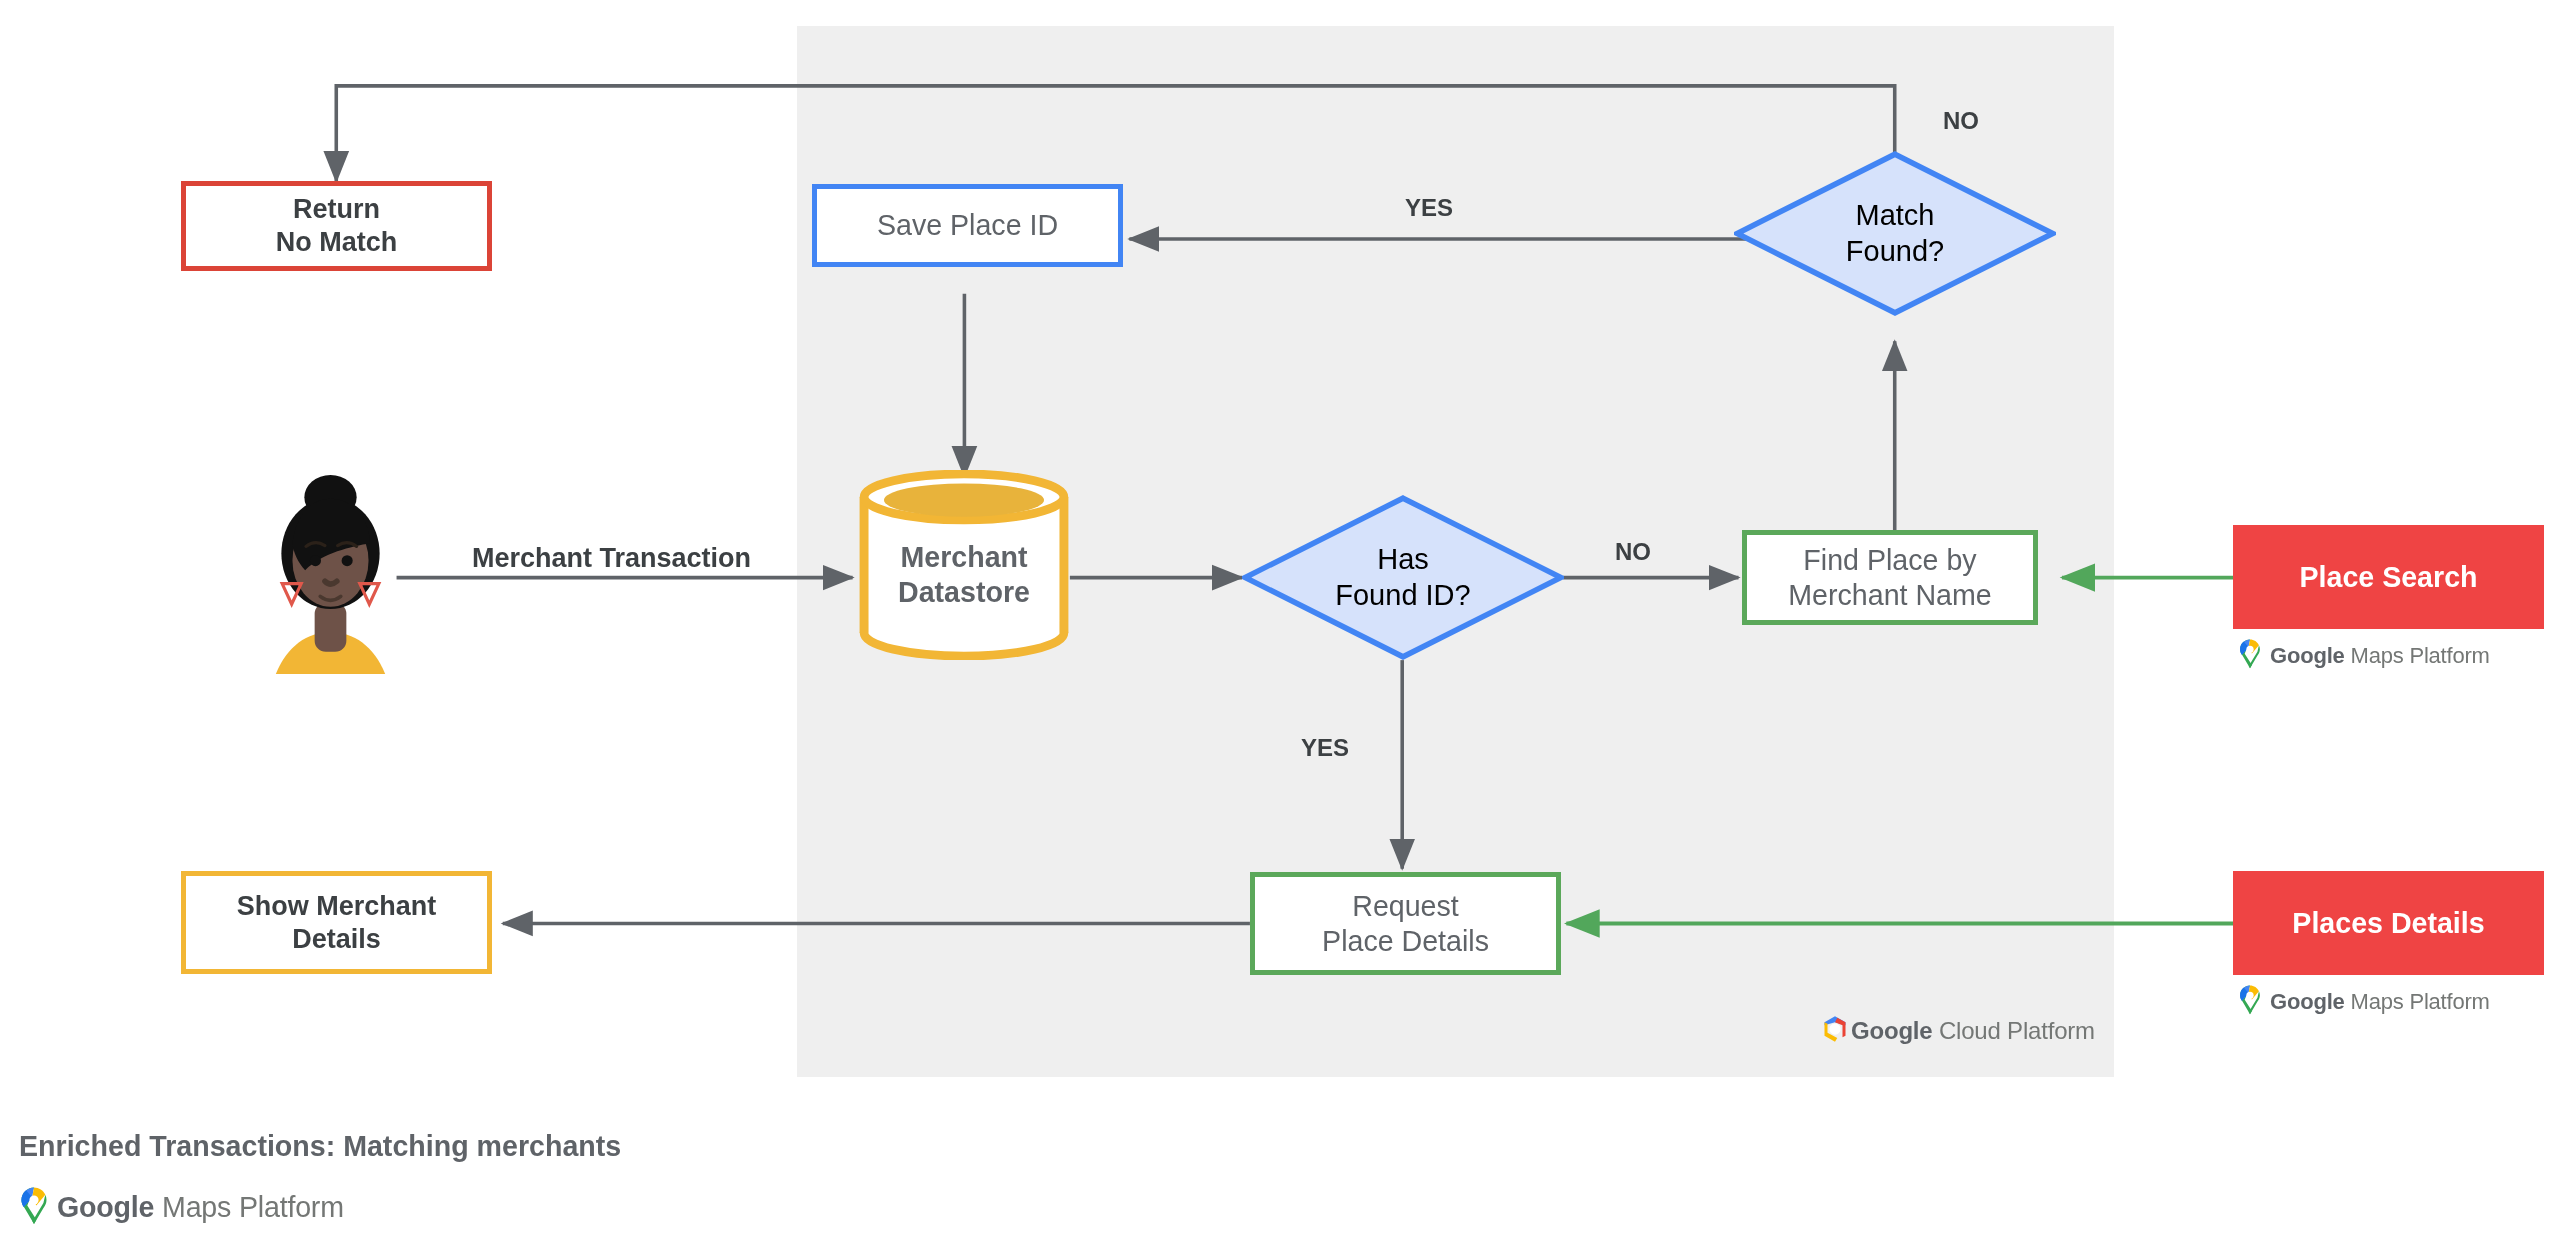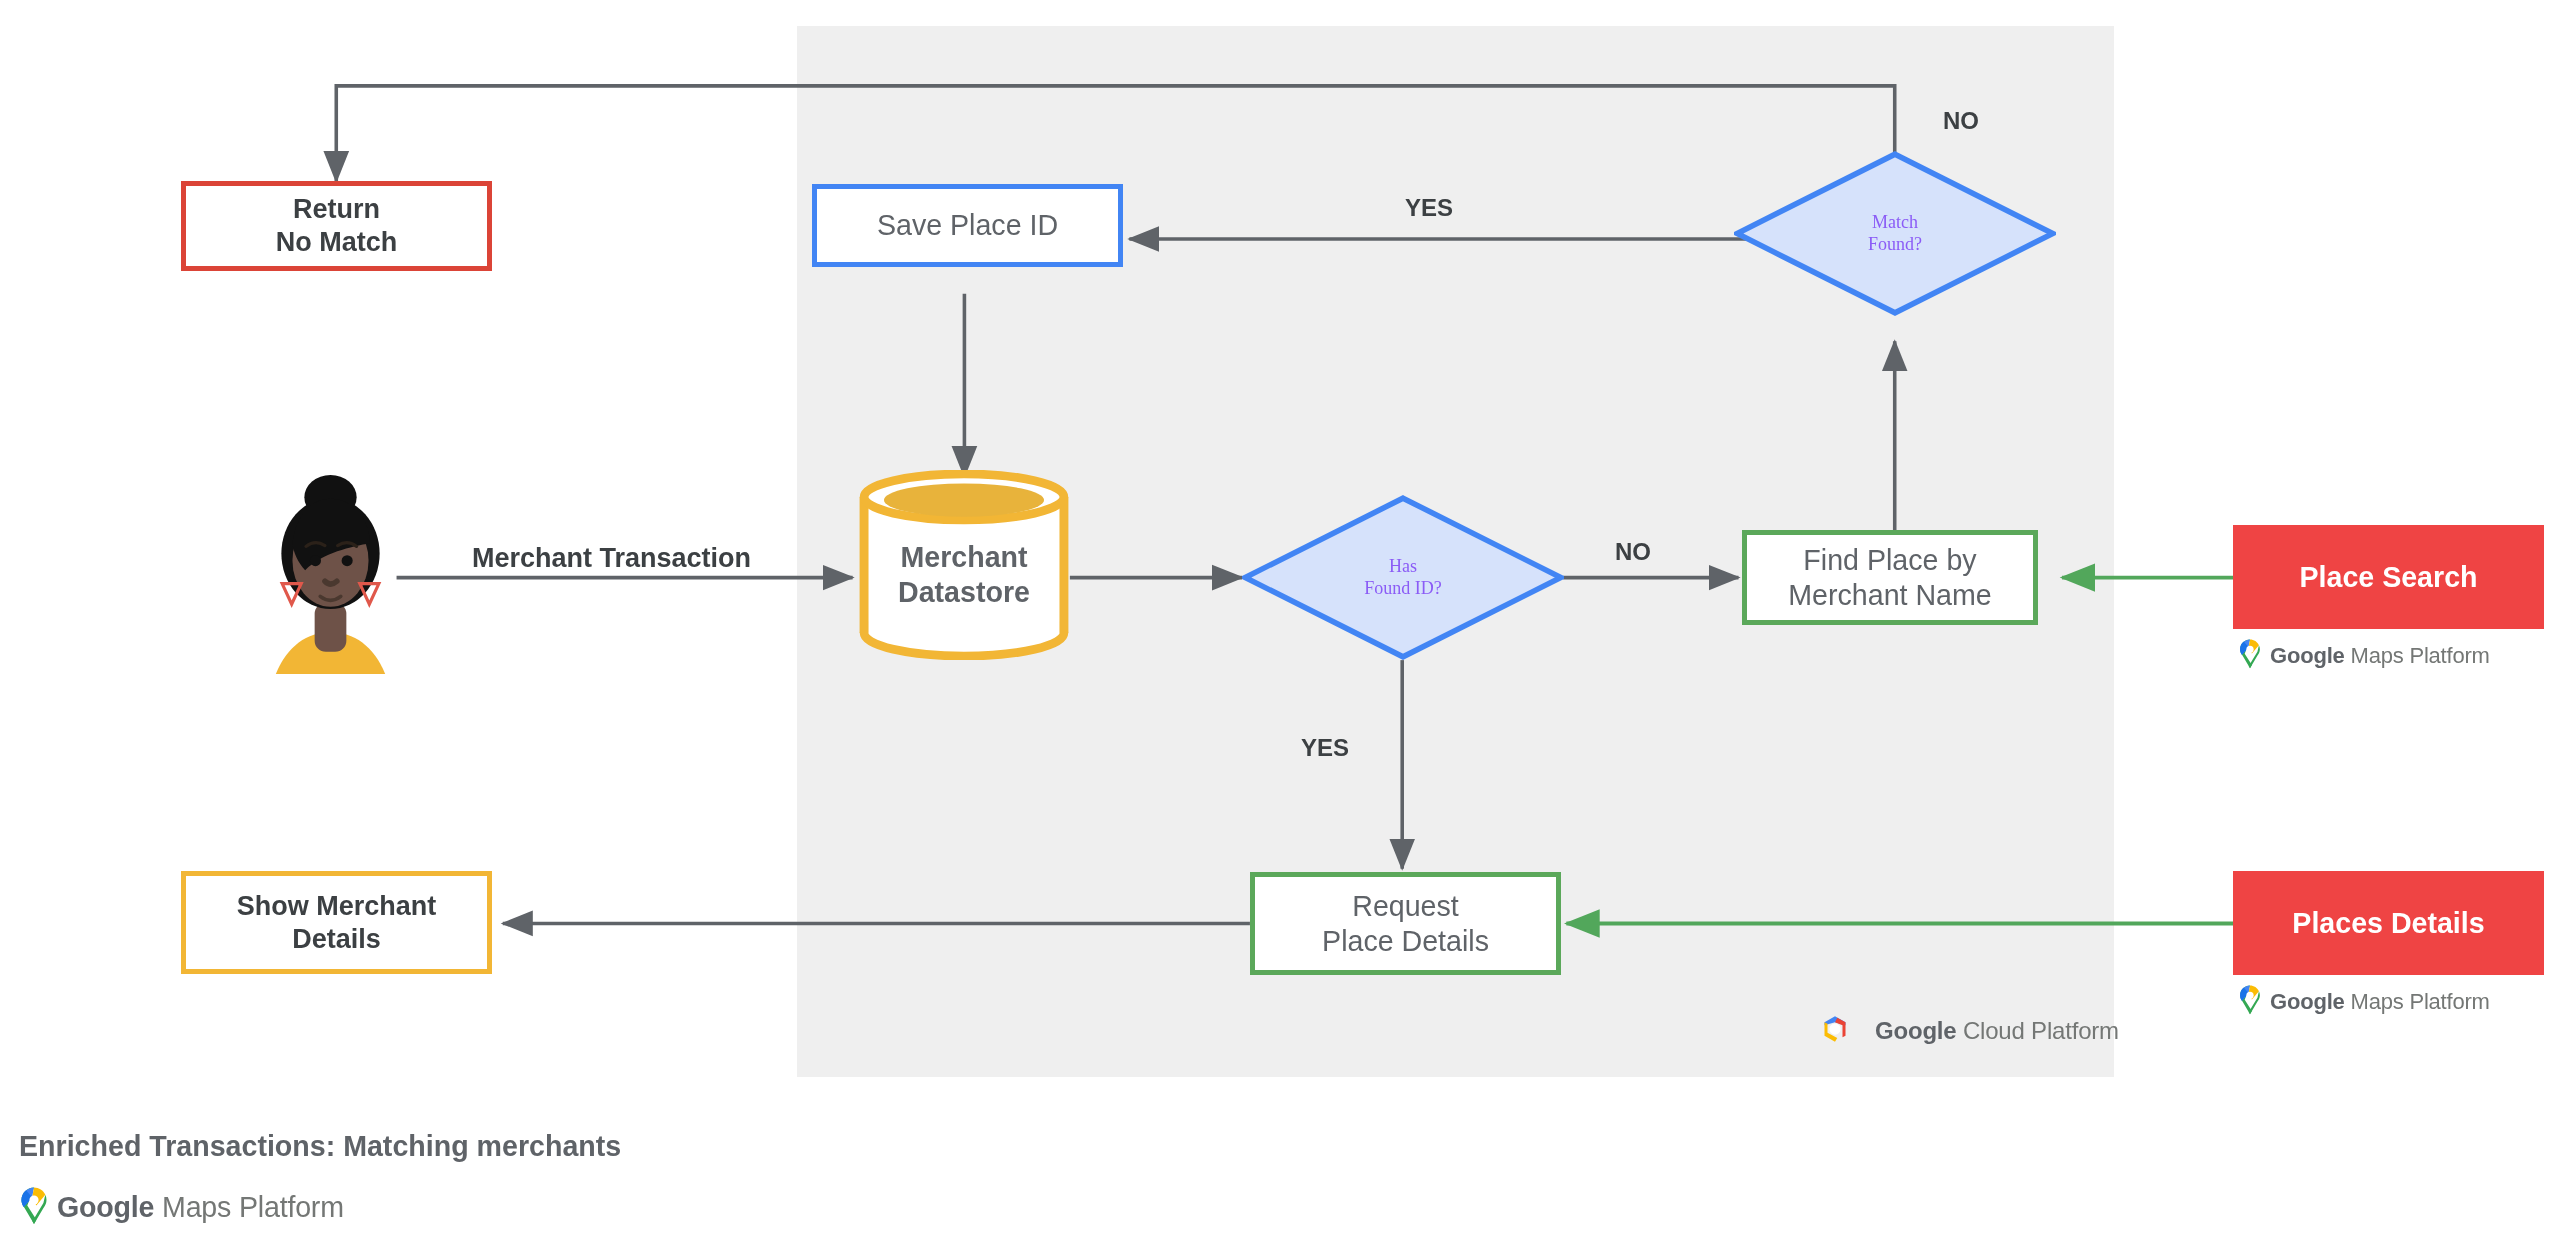--- a/index.html
+++ b/index.html
@@ -43,21 +43,21 @@
 
   
   .diamond {
     position: absolute;
   }
   .diamond svg { position: absolute; inset: 0; width: 100%; height: 100%; }
   .diamond .dtext {
     position: absolute; inset: 0;
     display: flex; align-items: center; justify-content: center;
     text-align: center; white-space: pre-line;
-    color: #8b5cf6; font-size: 18px; line-height: 1.22; font-family: Liberation Serif, serif;
+    color: #000000; font-size: 29px; line-height: 1.22;
   }
 
   
   .cylinder { position: absolute; }
   .cylinder svg { position: absolute; inset: 0; width: 100%; height: 100%; }
   .cylinder .ctext {
     position: absolute; inset: 0;
     display: flex; align-items: center; justify-content: center;
     text-align: center; white-space: pre-line;
     color: #5F6368; font-size: 28.6px; font-weight: bold; line-height: 1.22;
@@ -74,21 +74,21 @@
   }
   .edge-label.big { font-size: 27px; margin-top: 8px; }
 
   
   #edges { position: absolute; left: 0; top: 0; width: 2576px; height: 1252px; pointer-events: none; }
 
   
   .gmp-logo { position: absolute; display: flex; align-items: center; gap: 8px; }
   .gmp-logo .txt { font-size: 22px; color: #747775; white-space: nowrap; letter-spacing: -0.2px; }
   .gmp-logo .txt b { color: #5F6368; font-weight: bold; }
-  .gcp-logo { position: absolute; display: flex; align-items: center; gap: 25px; }
+  .gcp-logo { position: absolute; display: flex; align-items: center; gap: 1px; }
   .gcp-logo .txt { font-size: 24px; color: #747775; white-space: nowrap; letter-spacing: -0.2px; }
   .gcp-logo .txt b { color: #5F6368; font-weight: bold; }
 
   
   .caption {
     position: absolute;
     font-size: 28.6px;
     font-weight: bold;
     color: #5F6368;
     white-space: nowrap;

